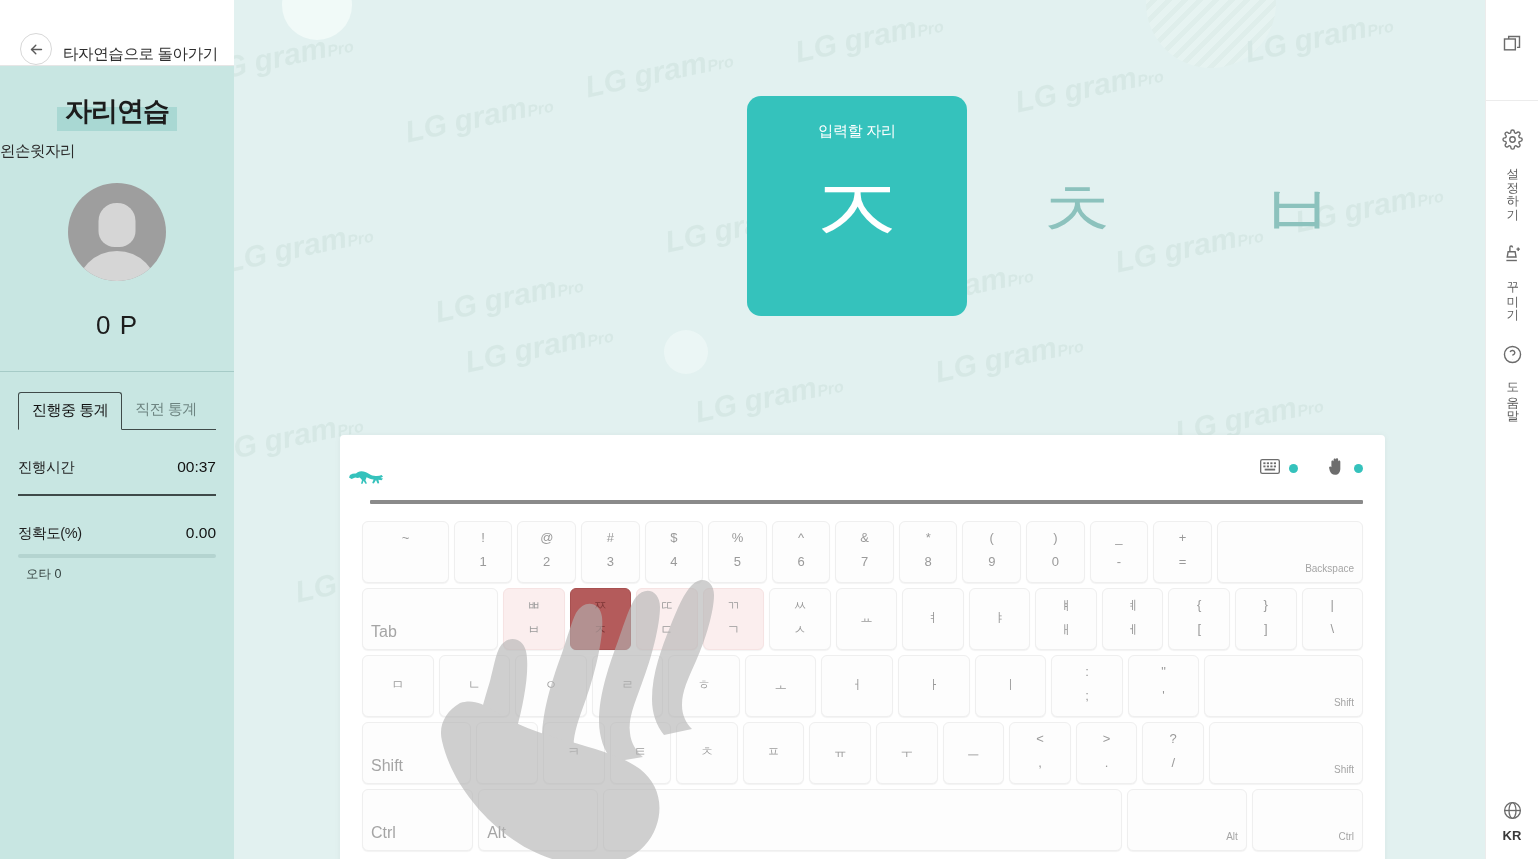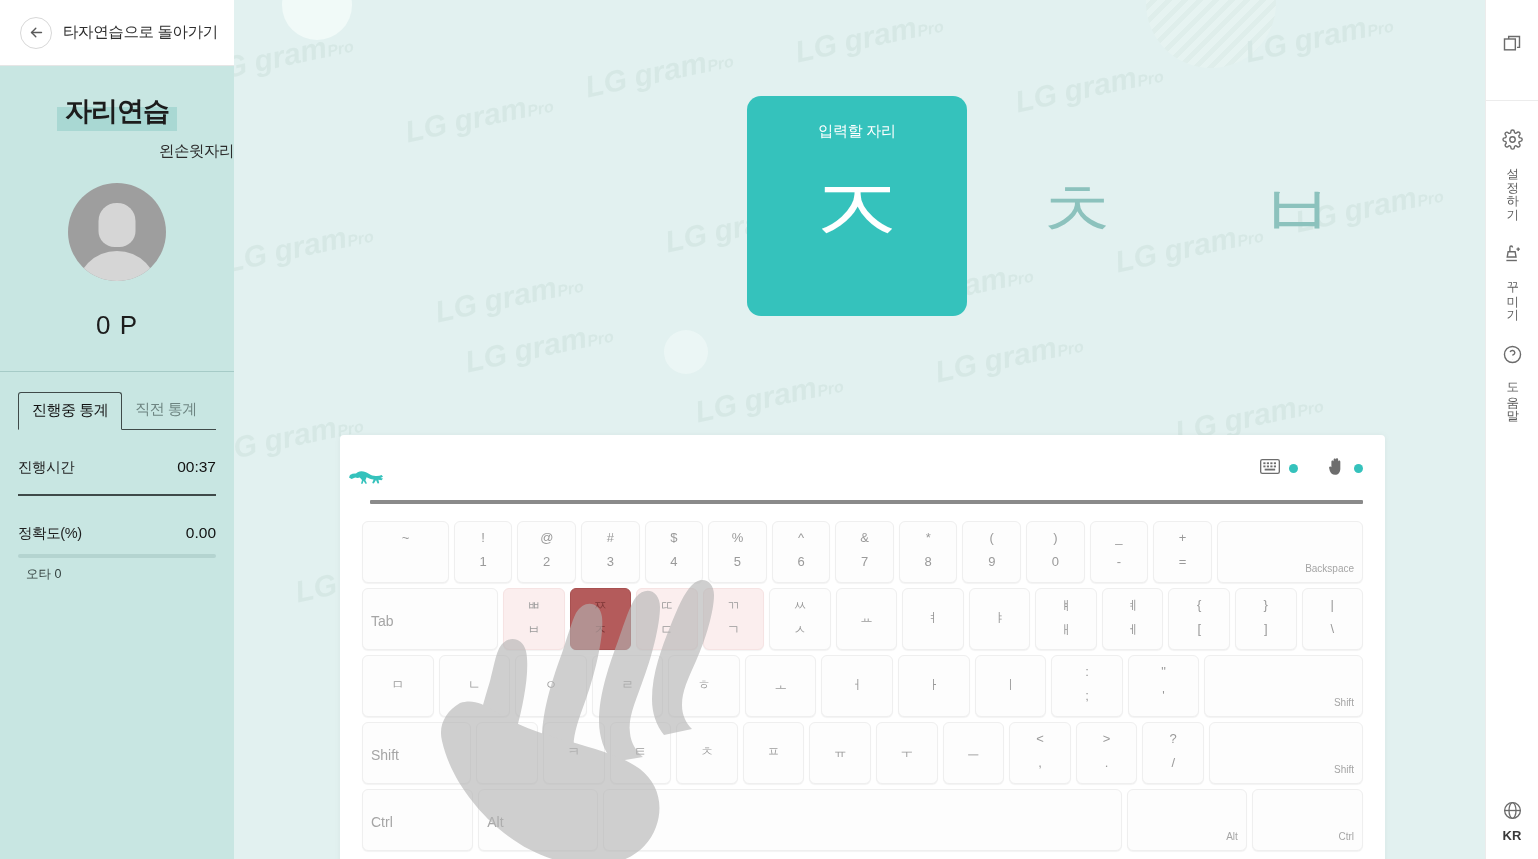--- a/index.html
+++ b/index.html
@@ -15,21 +15,21 @@
   .sidebar {
     width: 234px; height: 859px;
     background: #c8e6e2;
     position: relative;
     flex: 0 0 234px;
     z-index: 5;
   }
   .sidebar-top {
     height: 66px;
     background: #ffffff;
-    display: flex; align-items: center;
+    display: flex; align-items: flex-end;
     padding-left: 20px;
     border-bottom: 1px solid #e6e6e6;
   }
   .back-circle {
     width: 32px; height: 32px; border-radius: 50%;
     background: #ffffff;
     border: 1px solid #d8d8d8;
     display: flex; align-items: center; justify-content: center;
     flex: 0 0 32px;
     color: #555;
@@ -42,21 +42,21 @@
   }
   .sb-title-wrap { text-align: center; margin-top: 27px; }
   .sb-title {
     display: inline-block;
     font-size: 27px; font-weight: bold; color: #1c1c1c;
     background: linear-gradient(to top, #a9d8d3 0%, #a9d8d3 62%, transparent 62%);
     padding: 0 8px 2px 8px;
     letter-spacing: -1px;
   }
   .sb-sub {
-    text-align: right;
+    text-align: left;
     font-size: 15.5px; color: #2c2c2c;
     margin-top: 10px; letter-spacing: -0.5px;
   }
   .avatar {
     width: 98px; height: 98px; border-radius: 50%;
     background: #9e9e9e;
     margin: 21px auto 0 auto;
     position: relative; overflow: hidden;
   }
   .avatar-head {
@@ -194,21 +194,21 @@
   }
   .key .lo {
     position: absolute; top: 32px; left: 0; right: 0;
     text-align: center; font-size: 13px;
   }
   .key .mid {
     position: absolute; top: 20px; left: 0; right: 0;
     text-align: center; font-size: 13px;
   }
   .key .corner-bl {
-    position: absolute; left: 8px; bottom: 20px; font-size: 14px; color: #a5a5a5;
+    position: absolute; left: 8px; bottom: 8px; font-size: 16px; color: #a5a5a5;
   }
   .key .corner-br {
     position: absolute; right: 8px; bottom: 8px; font-size: 10px; color: #a5a5a5;
   }
   .key.hl-soft { background: #fbeeee; border-color: #f6e3e3; }
   .key.hl-strong { background: #b45b5b; border-color: #a85151; }
   .key.hl-strong .up, .key.hl-strong .lo { color: #7c3636; }
   .key.w-15 { flex: 1.5 1 0; }
   .key.w-16 { flex: 1.62 1 0; }
   .key.w-18 { flex: 1.8 1 0; }

